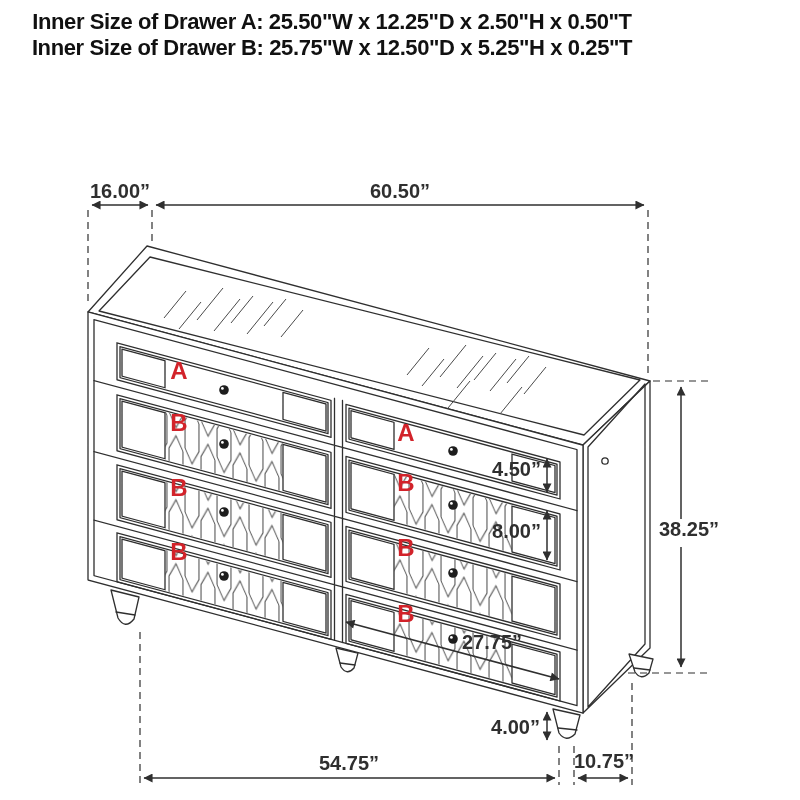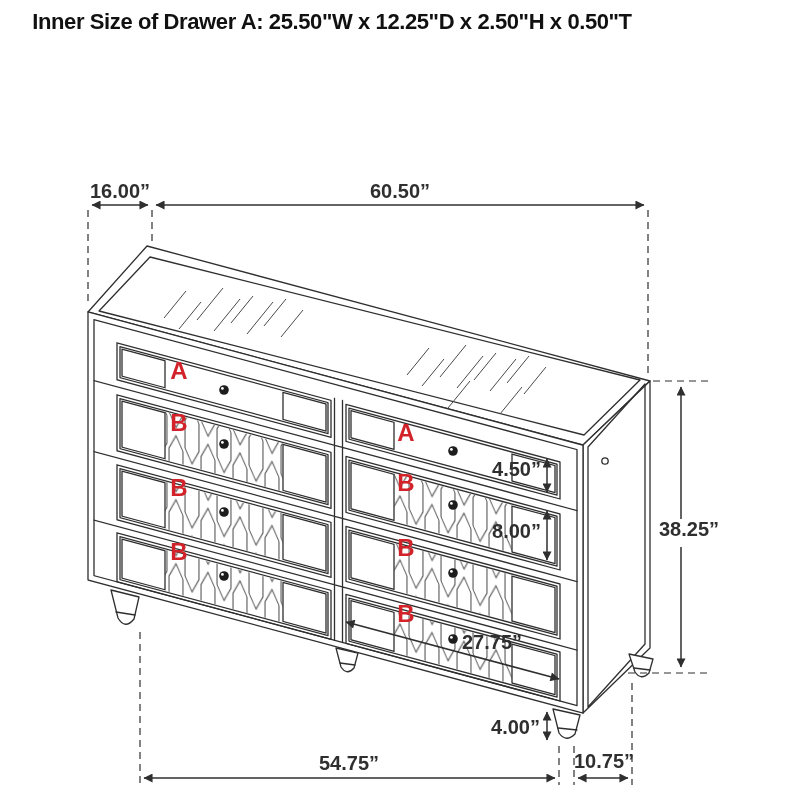--- a/index.html
+++ b/index.html
@@ -17,20 +17,21 @@
   .dashed{stroke:#2f2f2f;stroke-width:1.2;fill:none;stroke-dasharray:7 5;}
   .thin{stroke:#4a4a4a;stroke-width:1;fill:none;}
 </style>
 </head>
 <body>
 
 <div class="stage">
 
   <div class="title-block">
     <div>Inner Size of Drawer A: 25.50"W x 12.25"D x 2.50"H x 0.50"T</div>
+    <div>Inner Size of Drawer B: 25.75"W x 12.50"D x 5.25"H x 0.25"T</div>
   </div>
 
   <svg class="diagram" width="800" height="800" viewBox="0 0 800 800">
     <defs>
       <marker id="arr" viewBox="0 0 10 10" refX="9.5" refY="5" markerWidth="13" markerHeight="9" markerUnits="userSpaceOnUse" orient="auto-start-reverse">
         <path d="M0,0 L10,5 L0,10 Z" fill="#2f2f2f"></path>
       </marker>
       <pattern id="hatch" width="9" height="9" patternUnits="userSpaceOnUse">
         <path d="M0,9 L9,0 M0,0 L9,9" stroke="#4a4a4a" stroke-width="0.8" fill="none"></path>
       </pattern>

